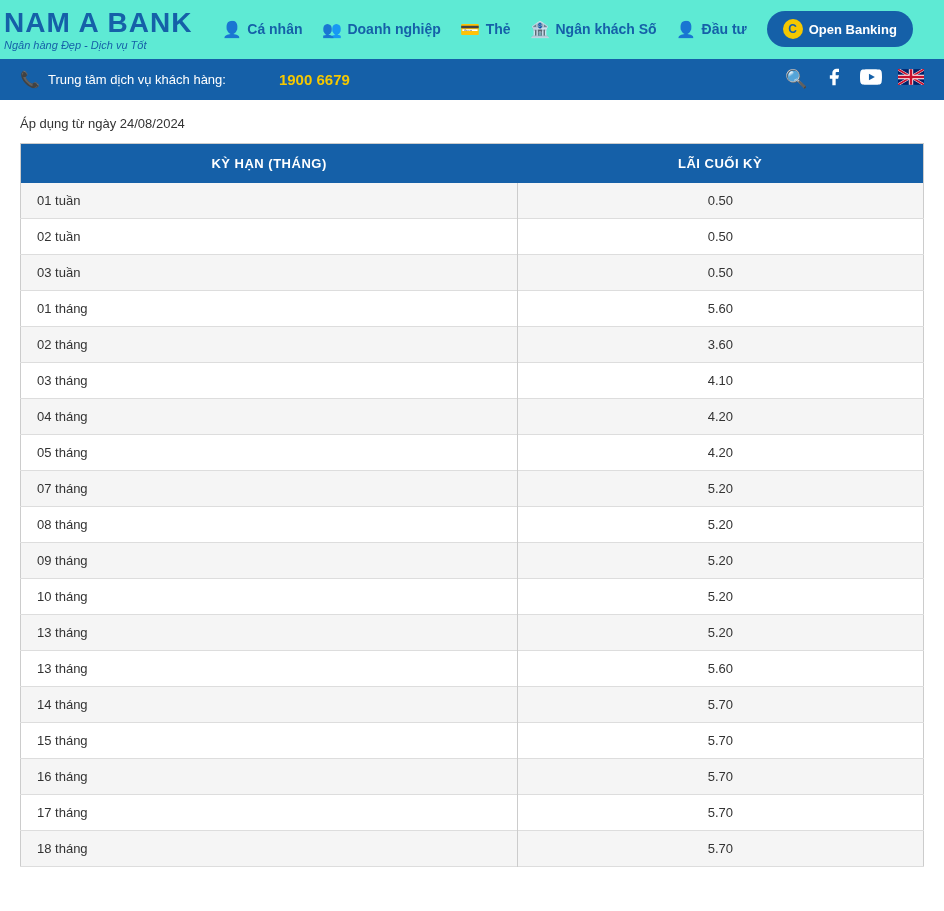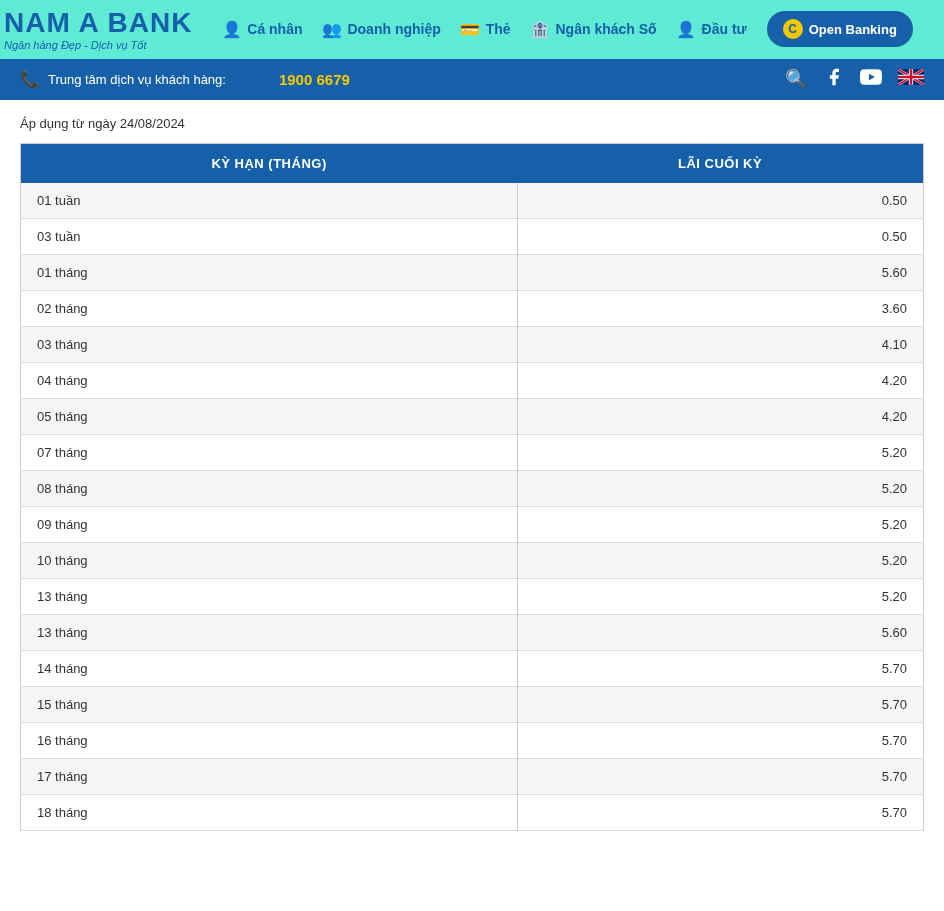--- a/index.html
+++ b/index.html
@@ -145,21 +145,21 @@
     }
     .rate-table tbody td {
       padding: 10px 16px;
       font-size: 13px;
       color: #333;
     }
     .rate-table tbody td:first-child {
       border-right: 1px solid #ccc;
     }
     .rate-table tbody td:last-child {
-      text-align: right;
+      text-align: center;
     }
     .col-term { width: 55%; }
     .col-rate { width: 45%; }
   </style>
 </head>
 <body>
 
 <div class="header-top">
   <div class="logo-area">
     <span class="logo-text">NAM A BANK</span>
@@ -232,20 +232,24 @@
         <th class="col-term">KỲ HẠN (THÁNG)</th>
         <th class="col-rate">LÃI CUỐI KỲ</th>
       </tr>
     </thead>
     <tbody id="table-body">
     <tr>
           <td>01 tuần</td>
           <td>0.50</td>
         </tr>
         <tr>
+          <td>02 tuần</td>
+          <td>0.50</td>
+        </tr>
+        <tr>
           <td>03 tuần</td>
           <td>0.50</td>
         </tr>
         <tr>
           <td>01 tháng</td>
           <td>5.60</td>
         </tr>
         <tr>
           <td>02 tháng</td>
           <td>3.60</td>

